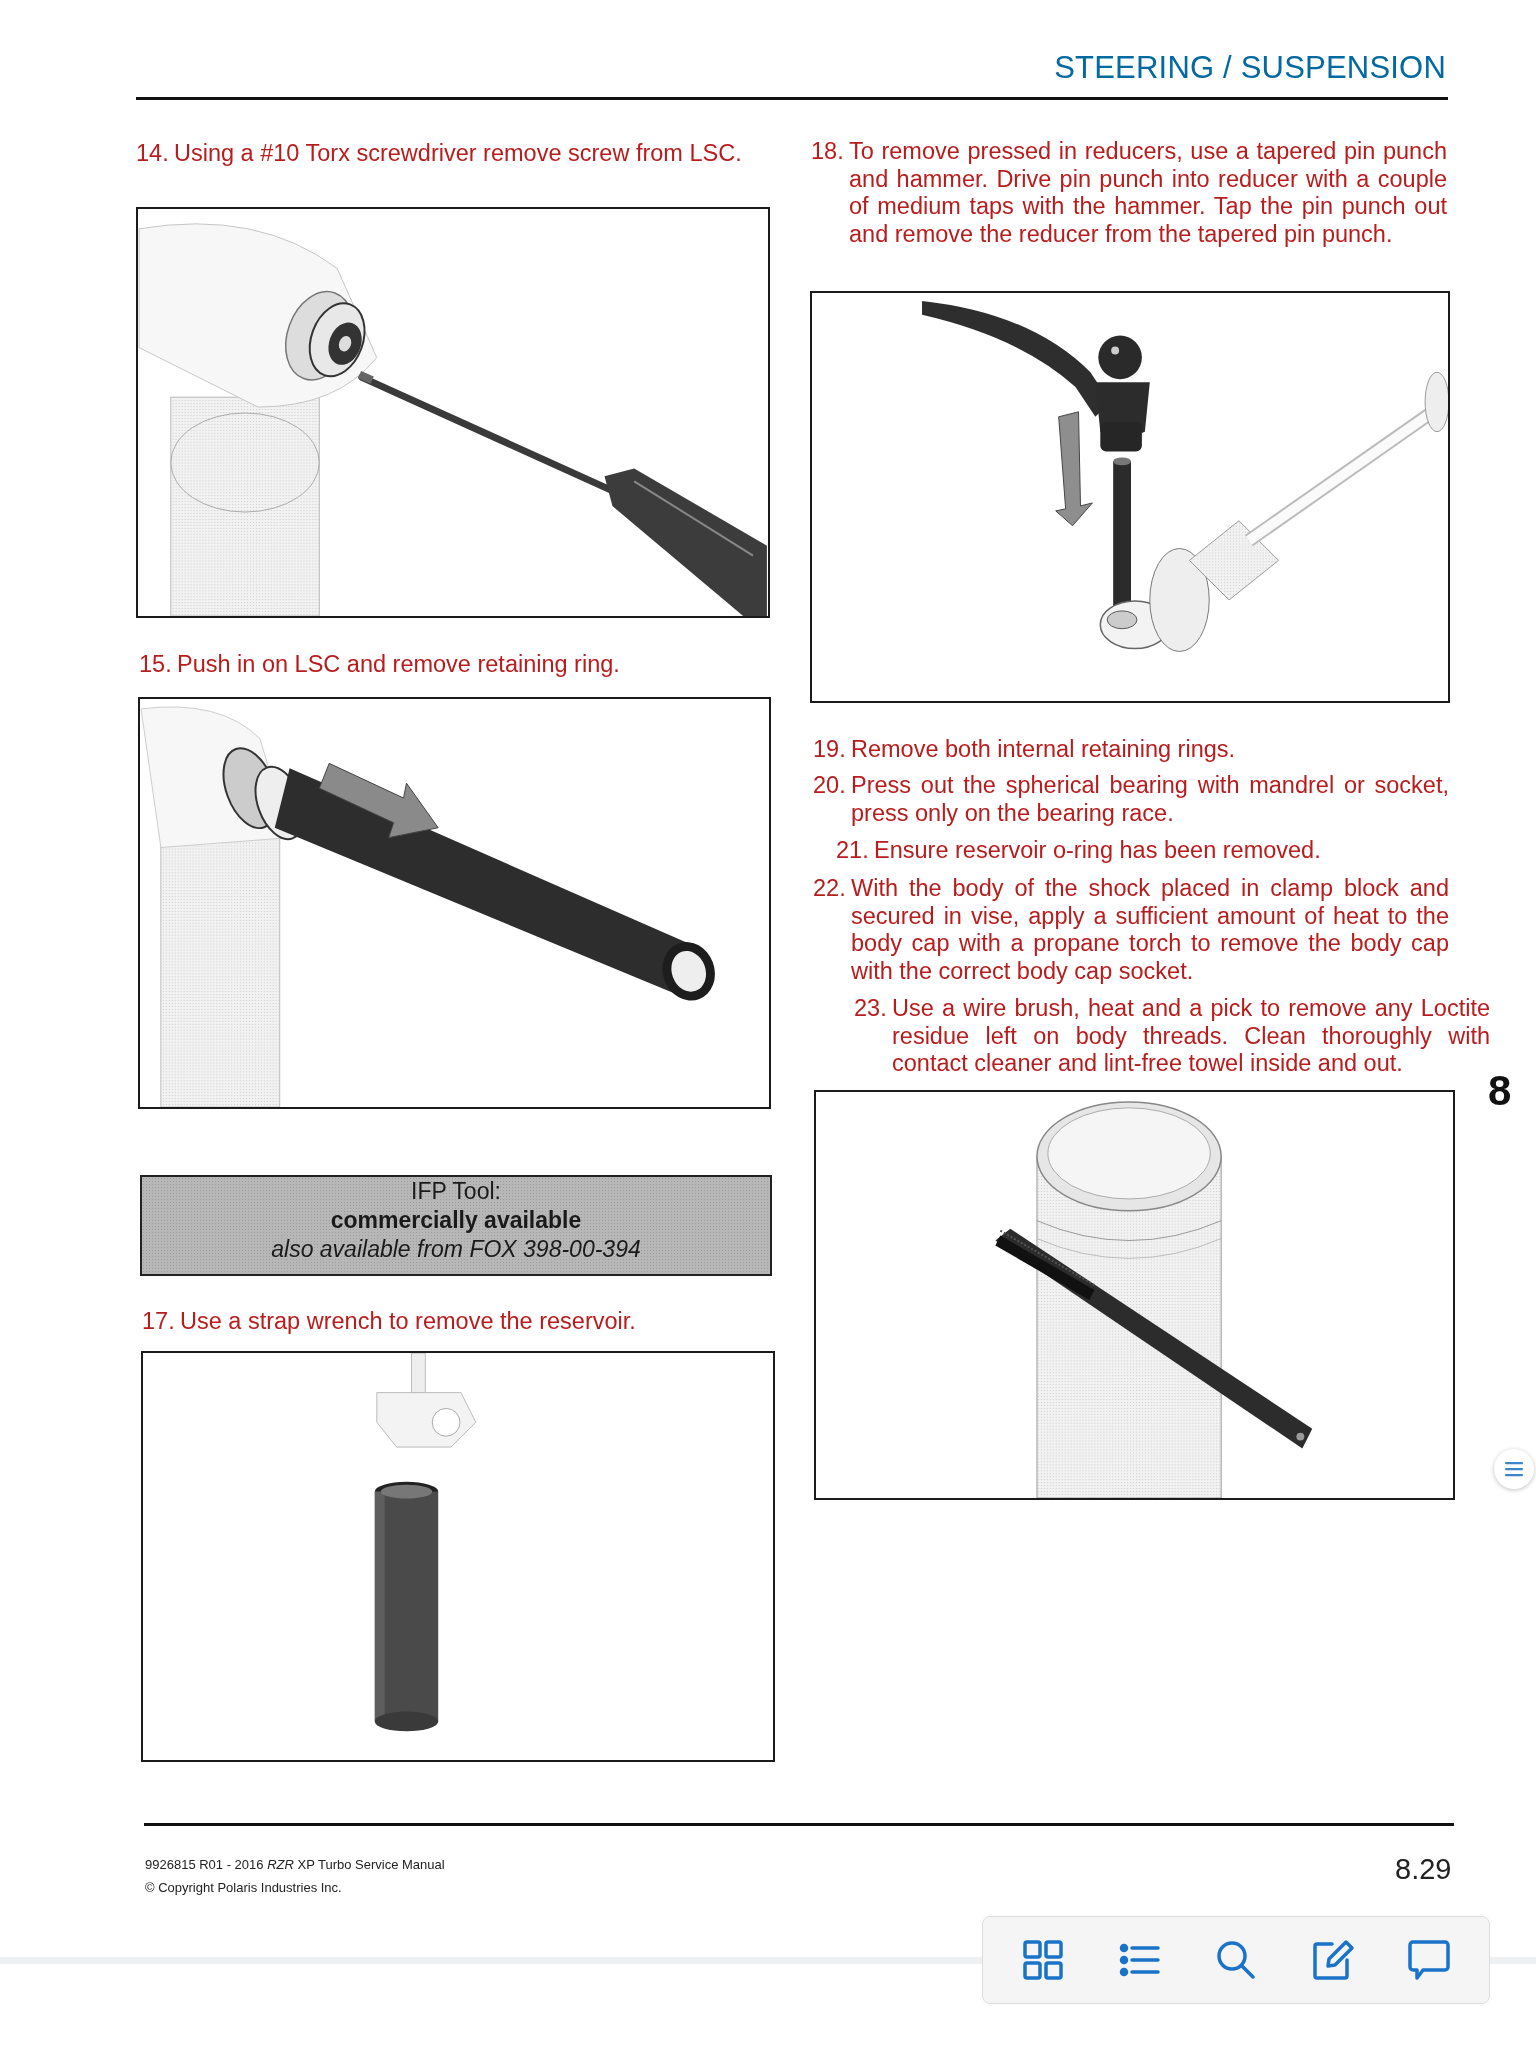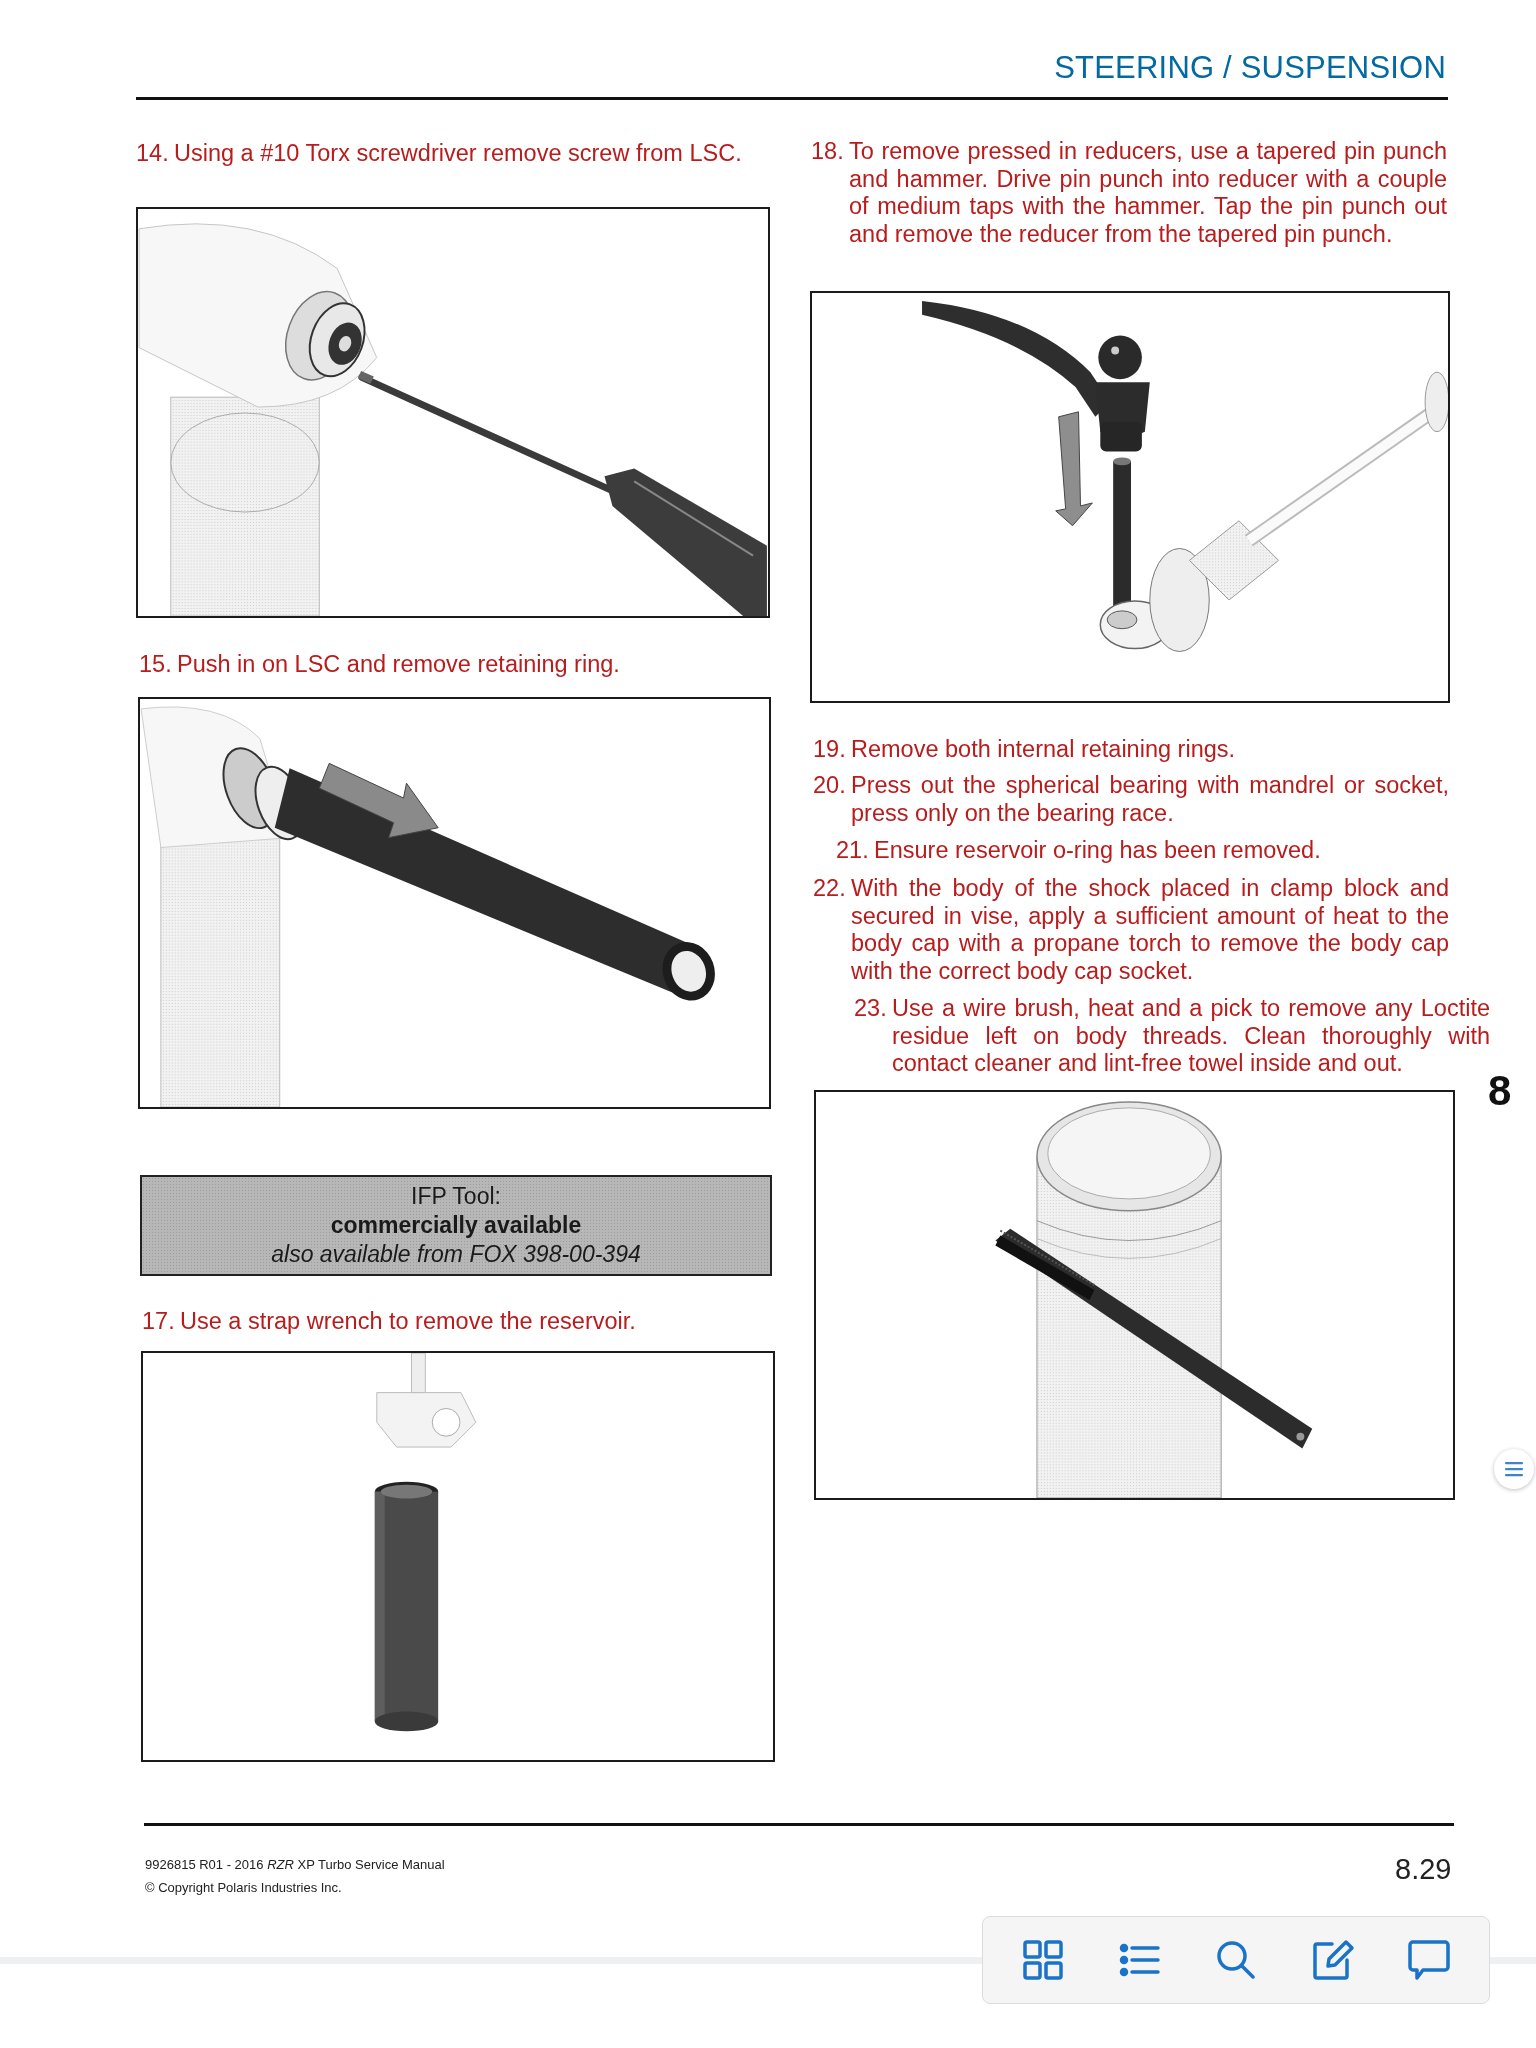--- a/index.html
+++ b/index.html
@@ -5,21 +5,21 @@
   html, body { margin:0; padding:0; }
   body { width:1536px; height:2048px; background:#ffffff; position:relative; overflow:hidden; font-family:"Liberation Sans", sans-serif; color:#1a1a1a; }
   .page { position:absolute; left:0; top:0; width:1536px; height:1950px; background:#fff; }
   .hdr-title { position:absolute; right:90px; top:50px; font-size:31px; letter-spacing:0.2px; color:#0369a1; }
   .hdr-rule { position:absolute; left:136px; top:97px; width:1312px; height:3px; background:#111; }
   .step { position:absolute; font-size:23.5px; line-height:27.5px; text-align:justify; color:#b91c1c; }
   .step .num { position:absolute; left:0; top:0; }
   .step .txt { display:block; padding-left:38px; }
   .figure { position:absolute; border:2.5px solid #1b1b1b; background:#fff; overflow:hidden; box-sizing:border-box; }
   .figure svg { width:100%; height:100%; display:block; }
-  .tool-box { position:absolute; left:140px; top:1175px; width:632px; height:101px; box-sizing:border-box; border:2.5px solid #222; background:#b7b7b7; text-align:center; font-size:23px; line-height:29px; padding-top:5px;
+  .tool-box { position:absolute; left:140px; top:1175px; width:632px; height:101px; box-sizing:border-box; border:2.5px solid #222; background:#b7b7b7; text-align:center; font-size:23px; line-height:29px; 
     background-image: radial-gradient(#9c9c9c 0.8px, transparent 0.9px); background-size:3px 3px; }
   .tool-box .t1 { display:block; }
   .tool-box .t2 { display:block; font-weight:bold; }
   .tool-box .t3 { display:block; font-style:italic; }
   .chapter-tab { position:absolute; left:1488px; top:1067px; font-size:42px; font-weight:bold; color:#111; }
   .ftr-rule { position:absolute; left:144px; top:1823px; width:1310px; height:3px; background:#111; }
   .ftr-left { position:absolute; left:145px; top:1853px; font-size:13px; line-height:23px; color:#222; }
   .ftr-left i { font-style:italic; }
   .ftr-page { position:absolute; left:1395px; top:1853px; font-size:29px; color:#222; }
   .outline-btn { position:absolute; left:1494px; top:1449px; width:40px; height:40px; border-radius:50%; background:#fff; box-shadow:0 1px 4px rgba(0,0,0,0.25); display:flex; align-items:center; justify-content:center; }

